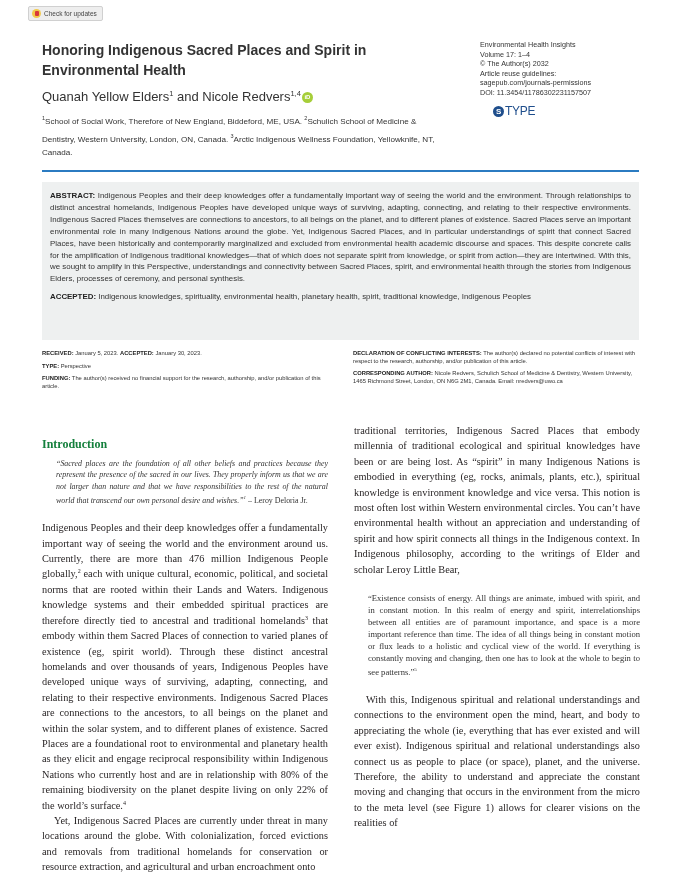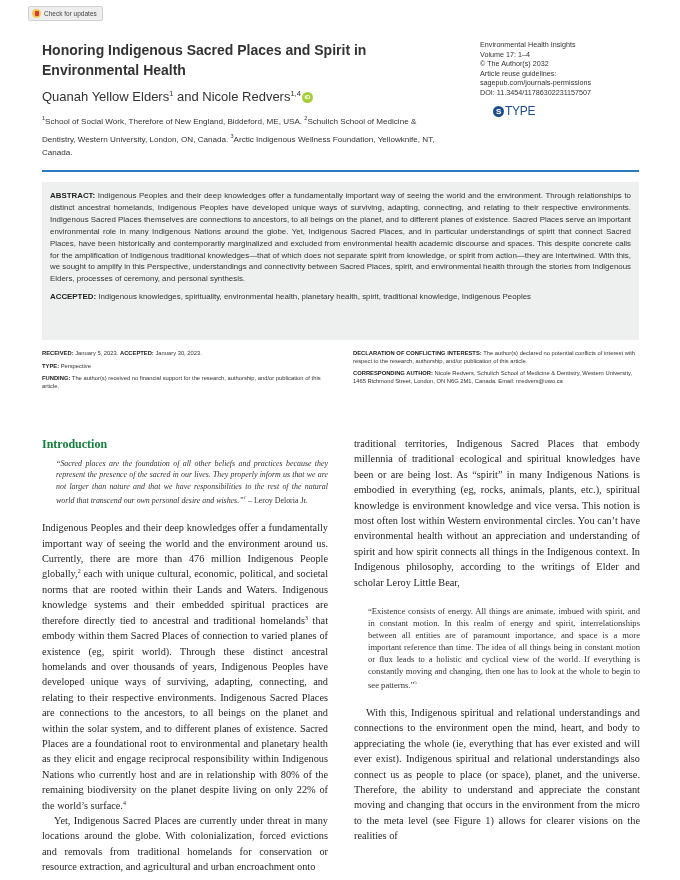--- a/index.html
+++ b/index.html
@@ -66,21 +66,21 @@
   }
   .abstract-text b, .keywords b { font-weight: bold; color: #222; }
   .keywords { font-size: 7.9px; line-height: 12px; margin-top: 6px; color: #333; }
 
   .meta-left { position: absolute; left: 42px; top: 350px; width: 290px; font-size: 5.8px; line-height: 7.6px; color: #333; }
   .meta-right { position: absolute; left: 353px; top: 350px; width: 290px; font-size: 5.8px; line-height: 7.6px; color: #333; }
   .meta-left p, .meta-right p { margin: 0 0 5px 0; }
   .meta-left b, .meta-right b { font-weight: bold; color: #222; }
 
   .col-left { position: absolute; left: 42px; top: 436px; width: 286px; }
-  .col-right { position: absolute; left: 354px; top: 436px; width: 286px; }
+  .col-right { position: absolute; left: 354px; top: 423px; width: 286px; }
 
   .section-heading {
     font-size: 12px; font-weight: bold; color: #15803d; margin: 0 0 6px 0; line-height: 16px;
   }
   .epigraph {
     font-size: 7.9px; line-height: 11.4px; font-style: italic; margin: 0 0 0 14px; text-align: justify; color: #333;
   }
   .epigraph .attr { font-style: normal; }
   .epigraph sup { font-size: 5px; }
   .body-text {

